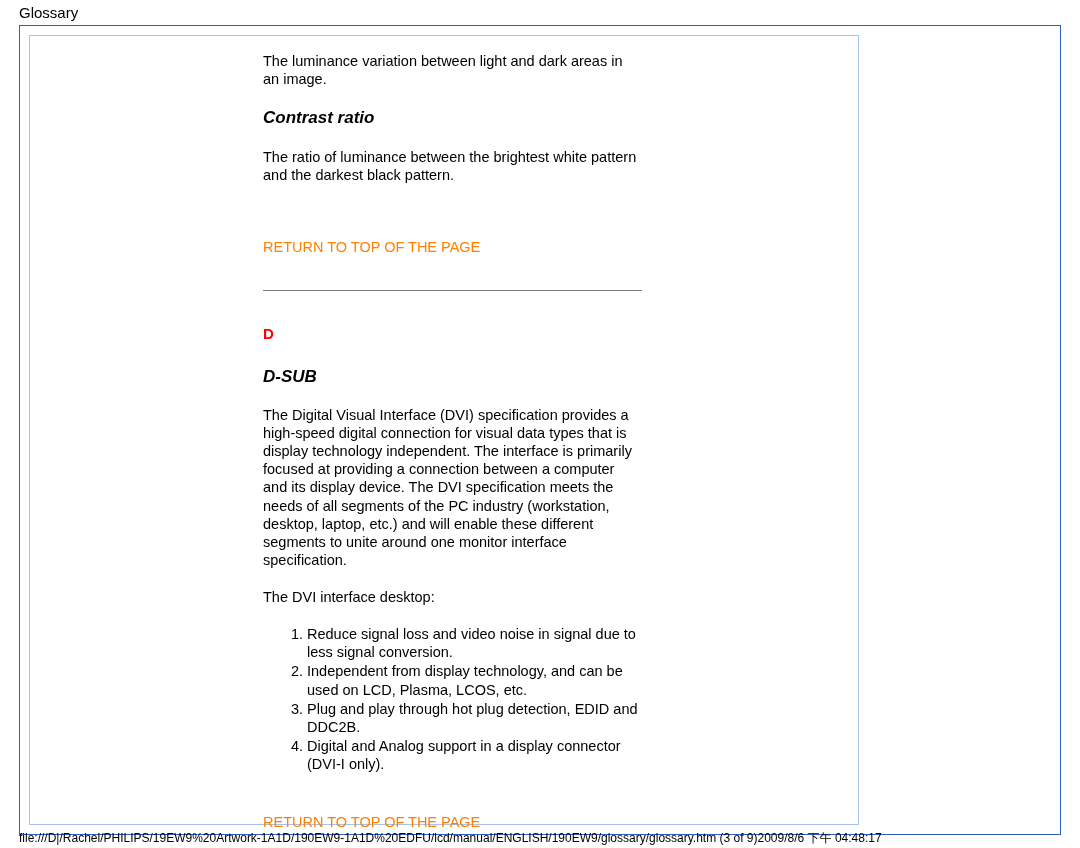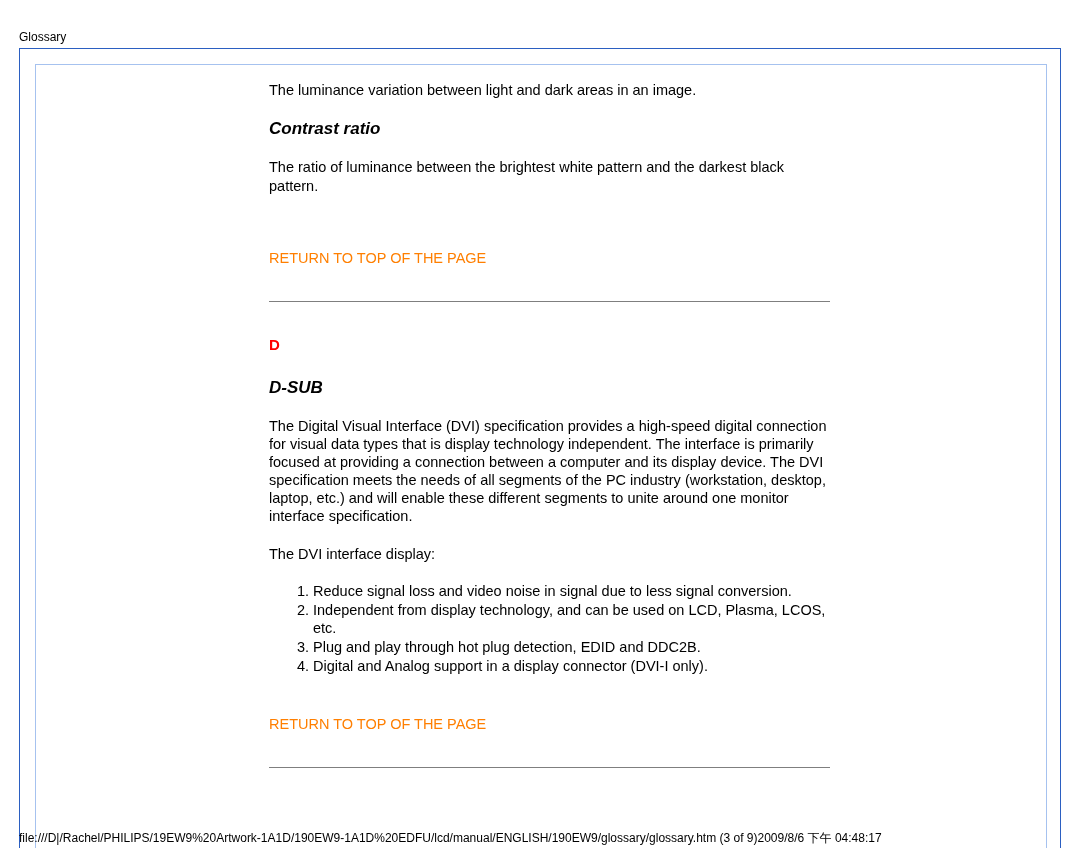--- a/index.html
+++ b/index.html
@@ -1,19 +1,19 @@
 <!DOCTYPE html>
 <html><head>
 <meta charset="utf-8">
 <style>
   * { margin: 0; padding: 0; box-sizing: border-box; }
   html, body { width: 1080px; height: 848px; font-family: Arial, Helvetica, sans-serif; background: #fff; overflow: hidden; }
-  .header-title { font-size: 12px; color: #000; padding: 20px 0 4px 19px; margin-top: 10px; }
+  .header-title { font-size: 15px; color: #000; padding: 4px 0 4px 19px; }
   .outer-frame { margin: 0 19px; border: 1px solid #2b5fc1; width: 1042px; height: 810px; }
-  .inner-frame { margin: 15px; border: 1px solid #a6c2ef; width: 1012px; height: 790px; background: #fff; position: relative; }
+  .inner-frame { margin: 9px; border: 1px solid #a6c2ef; width: 830px; height: 790px; background: #fff; position: relative; }
   .content { padding: 16px 216px 0 233px; font-size: 14.5px; color: #000; line-height: 1.25; }
   .para { margin-bottom: 19px; }
   .term-heading { font-weight: bold; font-style: italic; margin: 16px 0 19px 0; font-size: 17px; color: #000; }
   .return-link { display: block; text-align: left; color: #ff7f00; font-size: 14.5px; margin: 54px 0 34px 0; text-decoration: none; }
   hr.divider { border: none; border-top: 1px solid #7f7f7f; margin: 0 0 34px 0; }
   .letter-heading { color: #ff0000; font-weight: bold; font-size: 15px; margin: 0 0 22px 0; }
   ol.num-list { margin: 0 0 19px 44px; padding: 0; }
   ol.num-list li { margin: 0 0 1px 0; font-size: 14.5px; line-height: 1.25; }
   .footer-path { position: absolute; bottom: 1px; left: 19px; font-size: 12px; color: #000; white-space: nowrap; }
 </style>
@@ -33,21 +33,21 @@
 
       <a href="#" class="return-link">RETURN TO TOP OF THE PAGE</a>
 
       <hr class="divider">
 
       <p class="letter-heading">D</p>
 
       <h3 class="term-heading">D-SUB</h3>
 
       <p class="para">The Digital Visual Interface (DVI) specification provides a high-speed digital connection for visual data types that is display technology independent. The interface is primarily focused at providing a connection between a computer and its display device. The DVI specification meets the needs of all segments of the PC industry (workstation, desktop, laptop, etc.) and will enable these different segments to unite around one monitor interface specification.</p>
-      <p class="para">The DVI interface display:</p>
+      <p class="para">The DVI interface desktop:</p>
 
       <ol class="num-list">
         <li>Reduce signal loss and video noise in signal due to less signal conversion.</li>
         <li>Independent from display technology, and can be used on LCD, Plasma, LCOS, etc.</li>
         <li>Plug and play through hot plug detection, EDID and DDC2B.</li>
         <li>Digital and Analog support in a display connector (DVI-I only).</li>
       </ol>
 
       <a href="#" class="return-link" style="margin-top:40px;">RETURN TO TOP OF THE PAGE</a>
 

